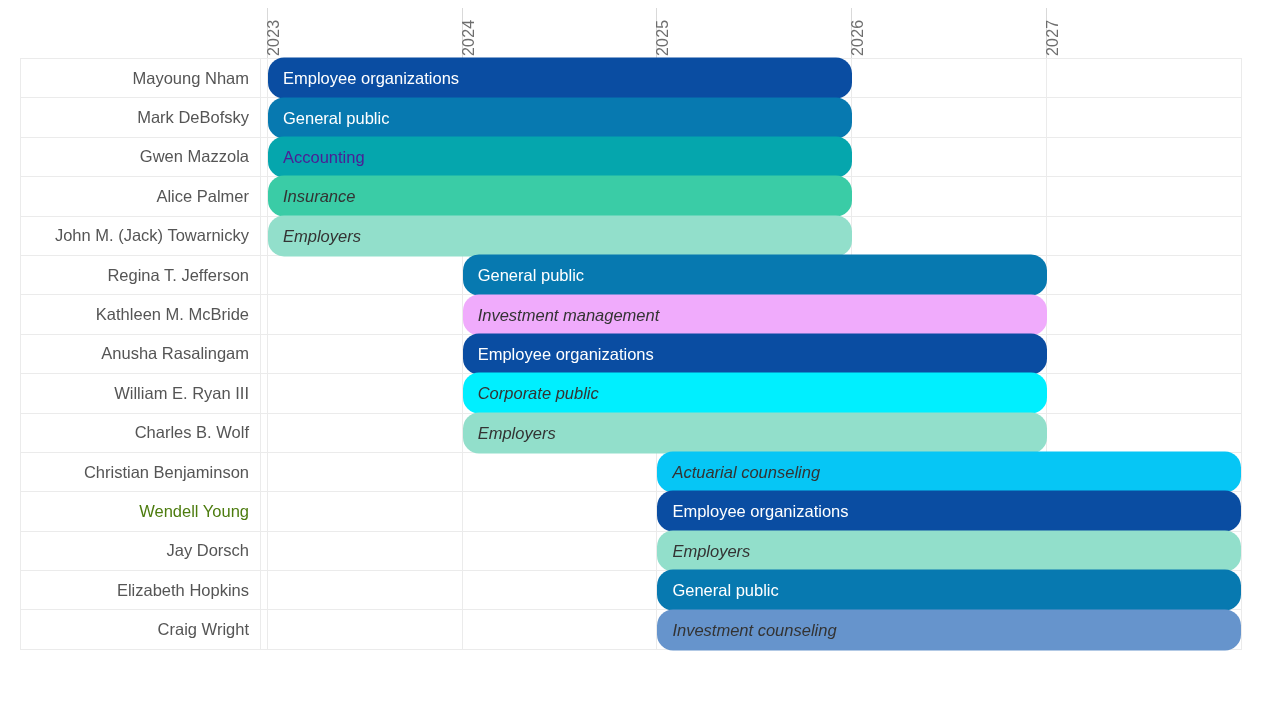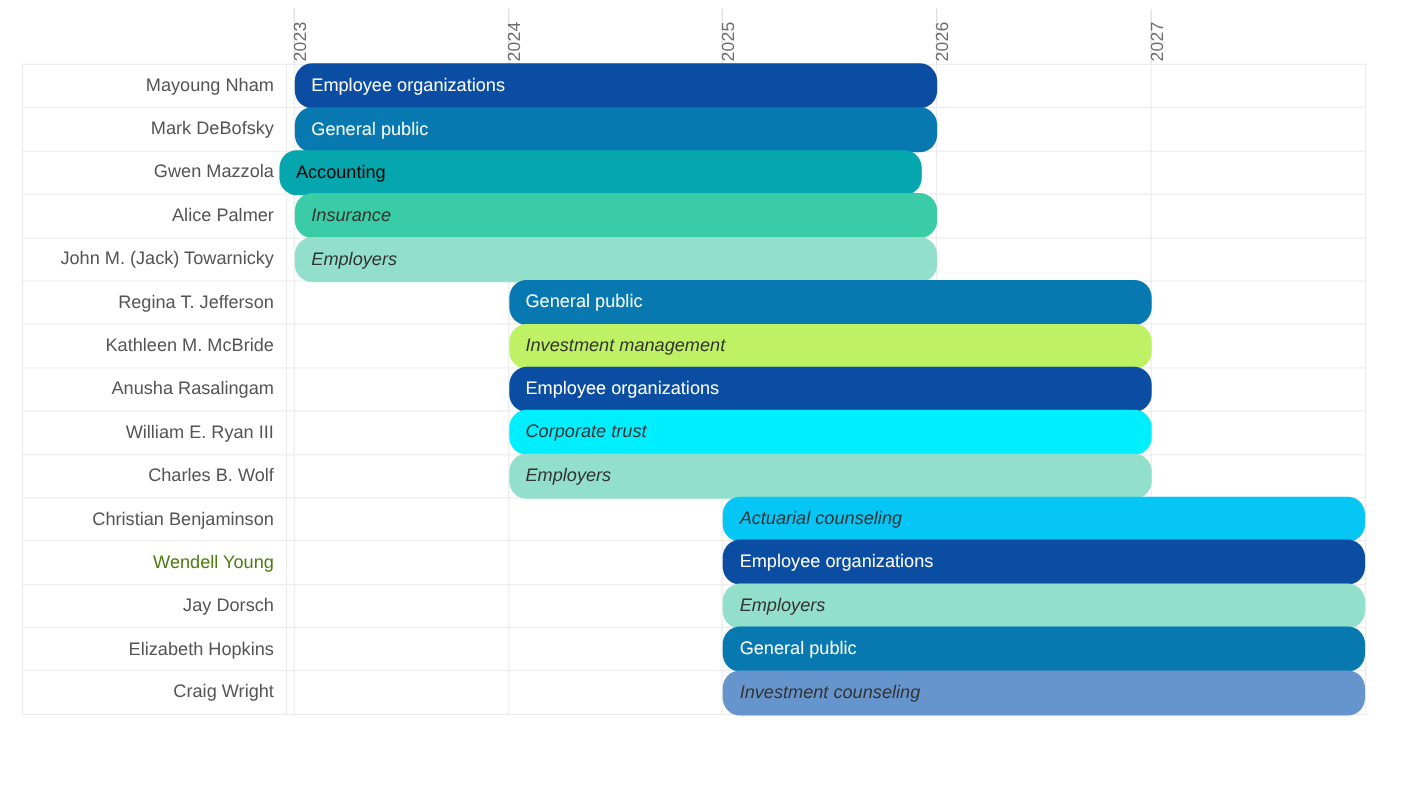--- a/index.html
+++ b/index.html
@@ -159,45 +159,45 @@
       <div class="row" style="height: 39.4px; border-bottom-color: rgb(235, 235, 235);">
         <div class="row-label" style="color: rgb(85, 85, 85);">Mayoung Nham</div>
         <div class="bar light-text" style="left: 247px; width: 584.1px; background: rgb(10, 77, 162); color: rgb(255, 255, 255);">Employee organizations</div>
       </div>
       <div class="row" style="height: 39.4px; border-bottom-color: rgb(235, 235, 235);">
         <div class="row-label" style="color: rgb(85, 85, 85);">Mark DeBofsky</div>
         <div class="bar light-text" style="left: 247px; width: 584.1px; background: rgb(7, 121, 176); color: rgb(255, 255, 255);">General public</div>
       </div>
       <div class="row" style="height: 39.4px; border-bottom-color: rgb(235, 235, 235);">
         <div class="row-label" style="color: rgb(85, 85, 85);">Gwen Mazzola</div>
-        <div class="bar light-text" style="left: 233px; width: 584.1px; background: rgb(5, 166, 173); color: #000000;">Accounting</div>
+        <div class="bar light-text" style="left: 247px; width: 584.1px; background: rgb(5, 166, 173); color: #4c1d95;">Accounting</div>
       </div>
       <div class="row" style="height: 39.4px; border-bottom-color: rgb(235, 235, 235);">
         <div class="row-label" style="color: rgb(85, 85, 85);">Alice Palmer</div>
         <div class="bar dark-text" style="left: 247px; width: 584.1px; background: rgb(58, 204, 166); color: rgb(51, 51, 51);">Insurance</div>
       </div>
       <div class="row" style="height: 39.4px; border-bottom-color: rgb(235, 235, 235);">
         <div class="row-label" style="color: rgb(85, 85, 85);">John M. (Jack) Towarnicky</div>
         <div class="bar dark-text" style="left: 247px; width: 584.1px; background: rgb(146, 223, 203); color: rgb(51, 51, 51);">Employers</div>
       </div>
       <div class="row" style="height: 39.4px; border-bottom-color: rgb(235, 235, 235);">
         <div class="row-label" style="color: rgb(85, 85, 85);">Regina T. Jefferson</div>
         <div class="bar light-text" style="left: 441.7px; width: 584.1px; background: rgb(7, 121, 176); color: rgb(255, 255, 255);">General public</div>
       </div>
       <div class="row" style="height: 39.4px; border-bottom-color: rgb(235, 235, 235);">
         <div class="row-label" style="color: rgb(85, 85, 85);">Kathleen M. McBride</div>
-        <div class="bar dark-text" style="left: 441.7px; width: 584.1px; background: #bef264; color: rgb(51, 51, 51);">Investment management</div>
+        <div class="bar dark-text" style="left: 441.7px; width: 584.1px; background: #f0abfc; color: rgb(51, 51, 51);">Investment management</div>
       </div>
       <div class="row" style="height: 39.4px; border-bottom-color: rgb(235, 235, 235);">
         <div class="row-label" style="color: rgb(85, 85, 85);">Anusha Rasalingam</div>
         <div class="bar light-text" style="left: 441.7px; width: 584.1px; background: rgb(10, 77, 162); color: rgb(255, 255, 255);">Employee organizations</div>
       </div>
       <div class="row" style="height: 39.4px; border-bottom-color: rgb(235, 235, 235);">
         <div class="row-label" style="color: rgb(85, 85, 85);">William E. Ryan III</div>
-        <div class="bar dark-text" style="left: 441.7px; width: 584.1px; background: rgb(0, 239, 255); color: rgb(51, 51, 51);">Corporate trust</div>
+        <div class="bar dark-text" style="left: 441.7px; width: 584.1px; background: rgb(0, 239, 255); color: rgb(51, 51, 51);">Corporate public</div>
       </div>
       <div class="row" style="height: 39.4px; border-bottom-color: rgb(235, 235, 235);">
         <div class="row-label" style="color: rgb(85, 85, 85);">Charles B. Wolf</div>
         <div class="bar dark-text" style="left: 441.7px; width: 584.1px; background: rgb(146, 223, 203); color: rgb(51, 51, 51);">Employers</div>
       </div>
       <div class="row" style="height: 39.4px; border-bottom-color: rgb(235, 235, 235);">
         <div class="row-label" style="color: rgb(85, 85, 85);">Christian Benjaminson</div>
         <div class="bar dark-text" style="left: 636.4px; width: 584.1px; background: rgb(6, 198, 245); color: rgb(51, 51, 51);">Actuarial counseling</div>
       </div>
       <div class="row" style="height: 39.4px; border-bottom-color: rgb(235, 235, 235);">

